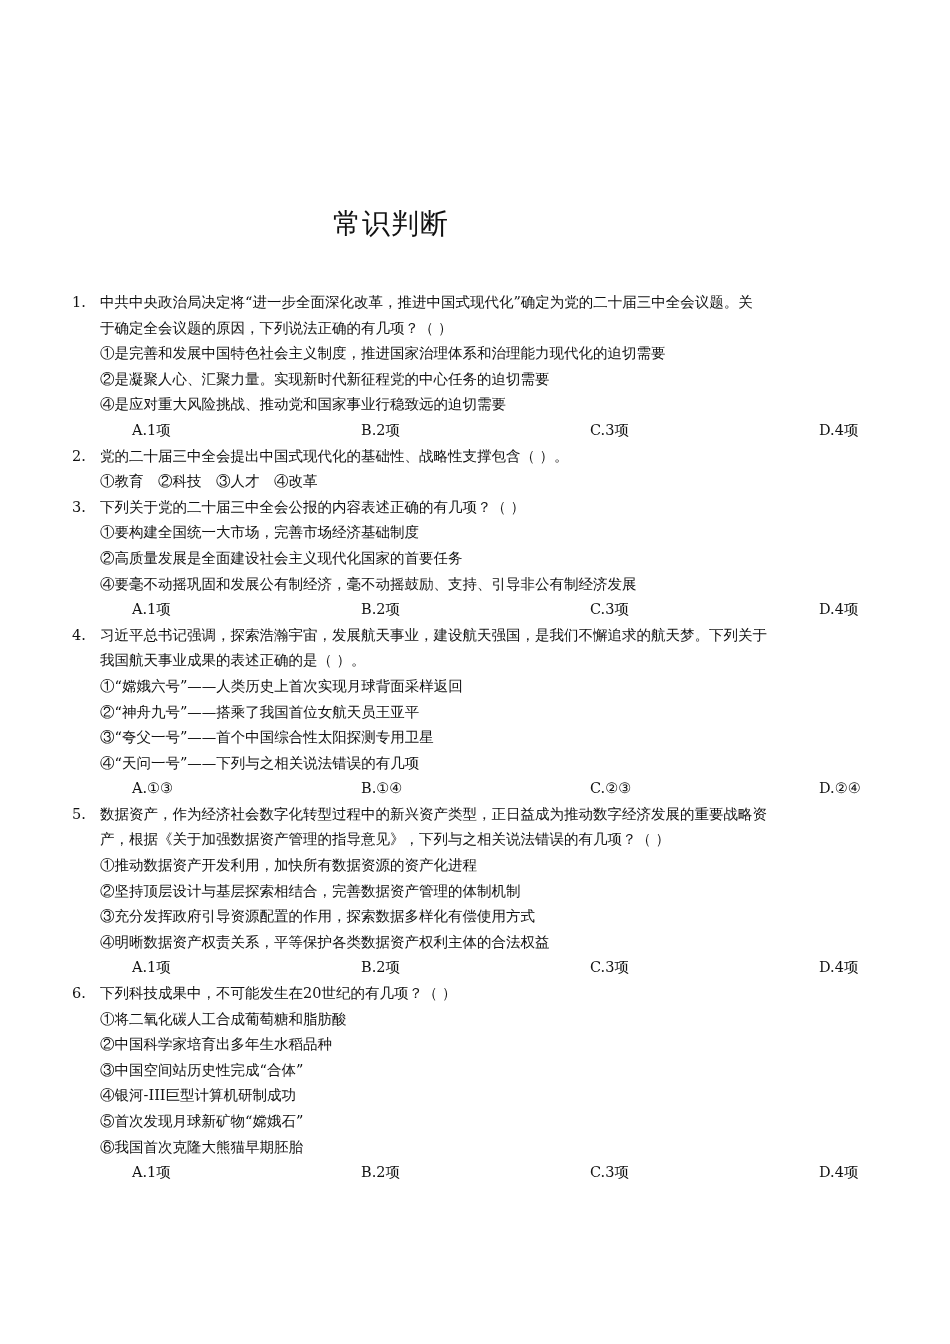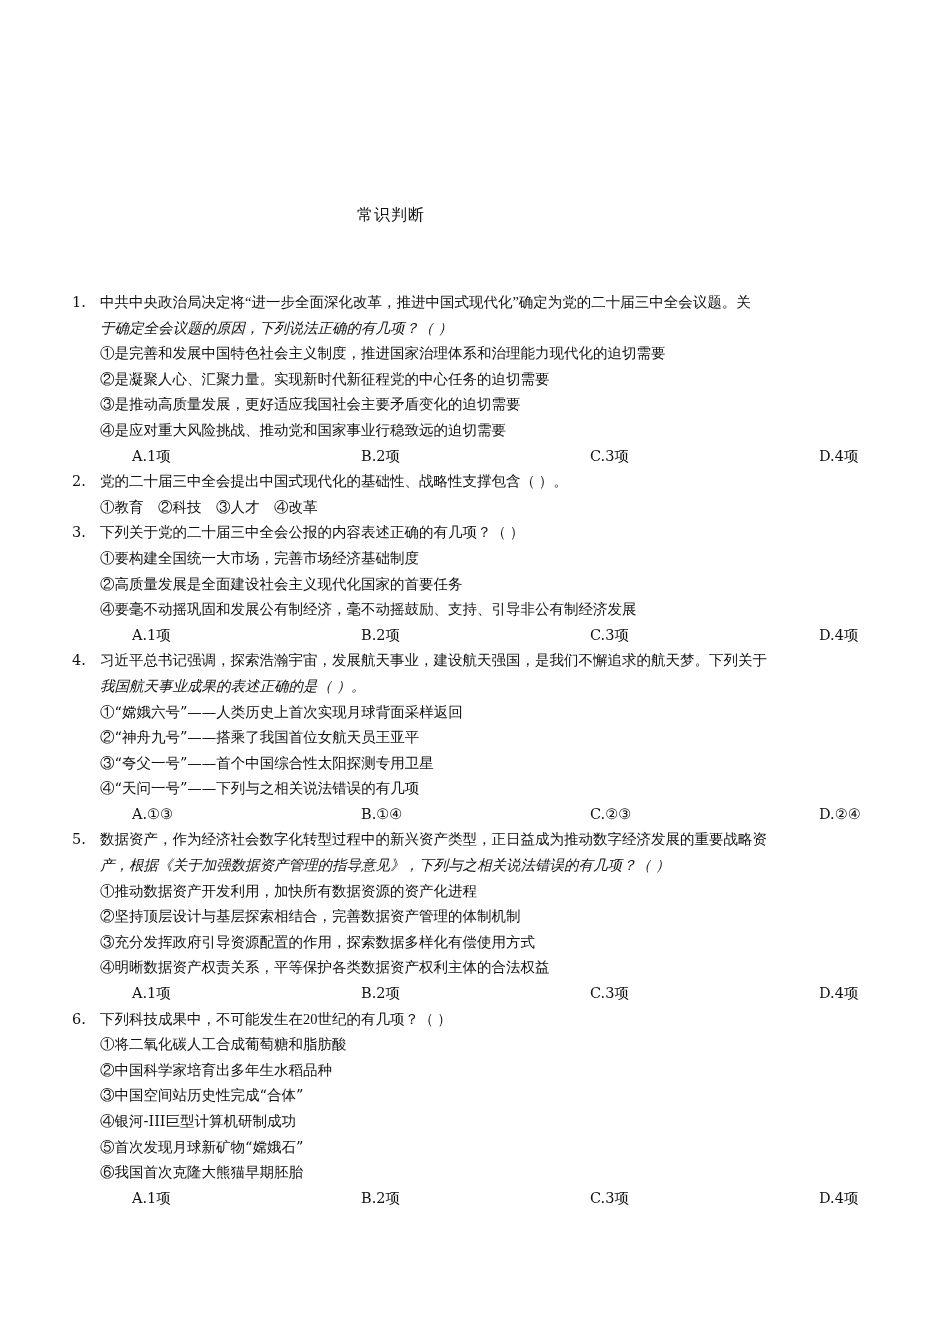--- a/index.html
+++ b/index.html
@@ -3,49 +3,48 @@
 <meta charset="utf-8">
 <style>
   html, body { margin: 0; padding: 0; background: #ffffff; }
   body {
     width: 950px; height: 1344px; position: relative; overflow: hidden;
     font-family: "DejaVu Serif", "Liberation Serif", serif;
     color: #111111;
   }
   .title {
     position: absolute; top: 205px; left: 0; width: 782px;
-    text-align: center; font-size: 16px; letter-spacing: 1px;
+    text-align: center; font-size: 28px; letter-spacing: 1px;
   }
   .questions { position: absolute; top: 290px; left: 72px; width: 810px; }
   .q { margin: 0; }
   .line { font-size: 14.5px; line-height: 25.6px; height: 25.6px; white-space: nowrap; }
   .stem { display: flex; }
   .qnum { width: 28px; flex: 0 0 28px; }
-  .stem-text { white-space: normal; font-family: Liberation Serif, serif; }
-  .stem-line { padding-left: 28px; font-style: italic; }
+  .stem-text { white-space: normal; }
+  .stem-line { padding-left: 28px; }
   .item { padding-left: 28px; }
   .opts { display: flex; padding-left: 28px; }
   .opt { width: 197px; flex: 0 0 197px; margin-left: 32px; }
 </style>
 </head>
 <body>
 
 <div class="title">常识判断</div>
 
 <div class="questions">
 
   <div class="q">
     <div class="line stem">
       <span class="qnum">1.</span>
       <span class="stem-text">中共中央政治局决定将“进一步全面深化改革，推进中国式现代化”确定为党的二十届三中全会议题。关</span>
     </div>
     <div class="line stem-line">于确定全会议题的原因，下列说法正确的有几项？（ ）</div>
     <div class="line item">①是完善和发展中国特色社会主义制度，推进国家治理体系和治理能力现代化的迫切需要</div>
     <div class="line item">②是凝聚人心、汇聚力量。实现新时代新征程党的中心任务的迫切需要</div>
-    <div class="line item">③是推动高质量发展，更好适应我国社会主要矛盾变化的迫切需要</div>
     <div class="line item">④是应对重大风险挑战、推动党和国家事业行稳致远的迫切需要</div>
     <div class="line opts">
       <span class="opt">A.1项</span>
       <span class="opt">B.2项</span>
       <span class="opt">C.3项</span>
       <span class="opt">D.4项</span>
     </div>
   </div>
 
   <div class="q">

